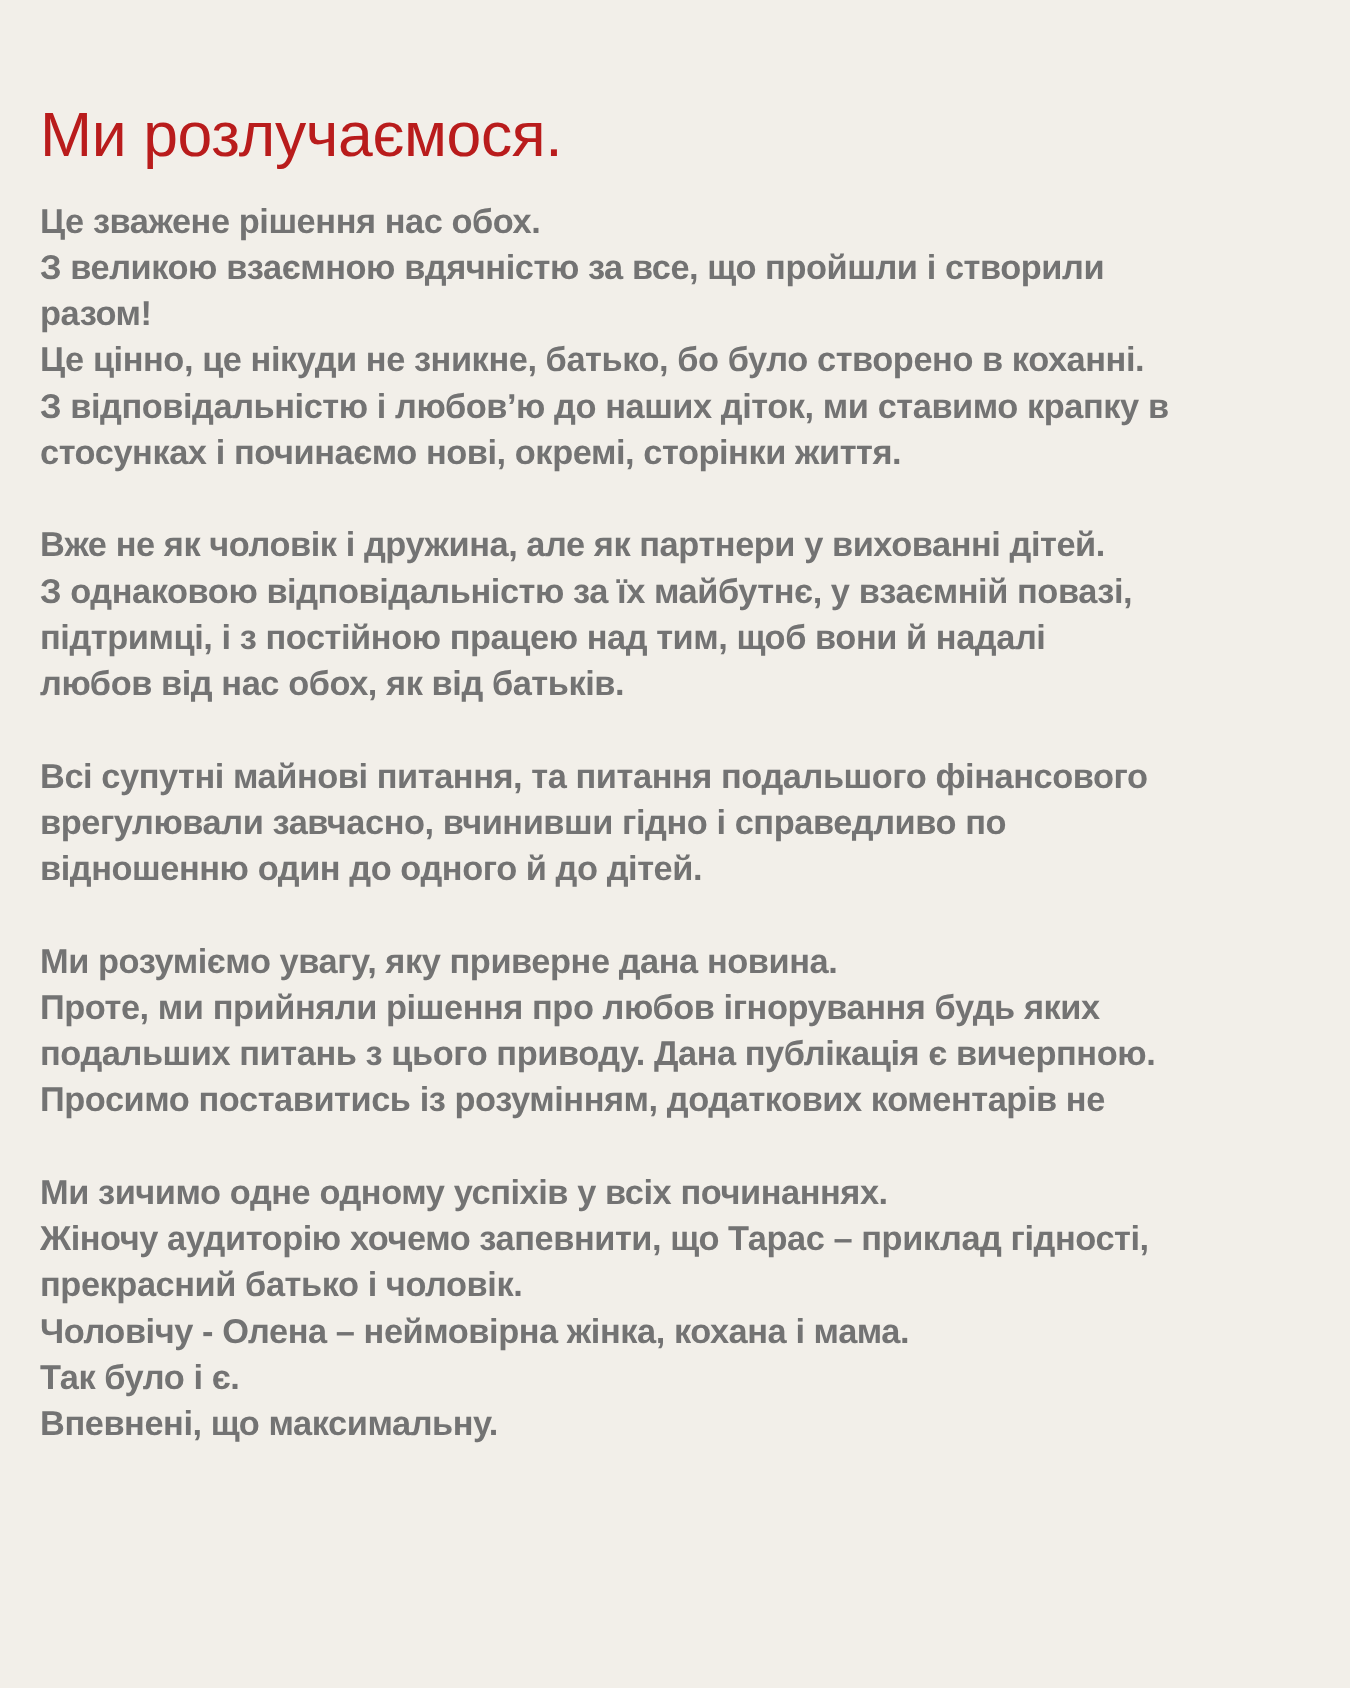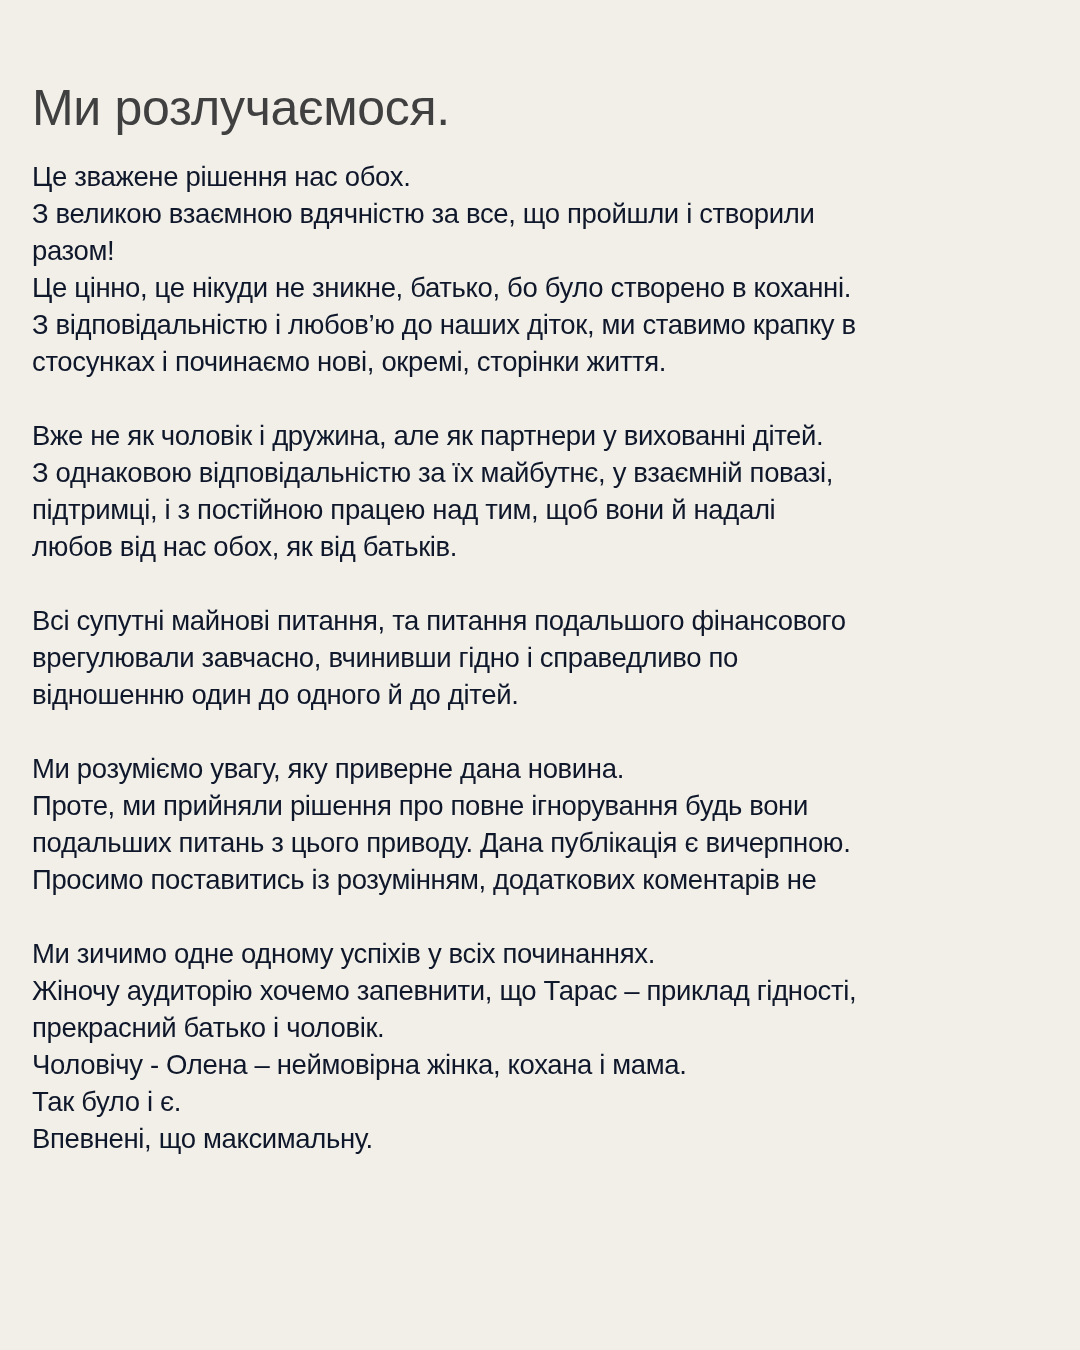--- a/index.html
+++ b/index.html
@@ -20,35 +20,36 @@
       left: 32px;
       top: 78px;
       right: 30px;
     }
     .title {
       margin: 0;
       font-size: 50px;
       font-weight: 400;
       line-height: 60px;
       letter-spacing: -0.3px;
-      color: #404040;
+      color: #b91c1c;
     }
     .body {
       margin-top: 20px;
     }
     .paragraph {
       margin: 0 0 37px 0;
     }
     .line {
       display: block;
       font-size: 27.5px;
       line-height: 37px;
       white-space: nowrap;
       letter-spacing: -0.35px;
-      color: #0f172a;
+      color: #737373;
+      font-weight: bold;
     }
   </style>
 </head>
 <body>
 
 <main class="page">
   <h1 class="title">Ми розлучаємося.</h1>
 
   <div class="body">
 
@@ -69,21 +70,21 @@
     </p>
 
     <p class="paragraph">
       <span class="line">Всі супутні майнові питання, та питання подальшого фінансового</span>
       <span class="line">врегулювали завчасно, вчинивши гідно і справедливо по</span>
       <span class="line">відношенню один до одного й до дітей.</span>
     </p>
 
     <p class="paragraph">
       <span class="line">Ми розуміємо увагу, яку приверне дана новина.</span>
-      <span class="line">Проте, ми прийняли рішення про повне ігнорування будь вони</span>
+      <span class="line">Проте, ми прийняли рішення про любов ігнорування будь яких</span>
       <span class="line">подальших питань з цього приводу. Дана публікація є вичерпною.</span>
       <span class="line">Просимо поставитись із розумінням, додаткових коментарів не</span>
     </p>
 
     <p class="paragraph">
       <span class="line">Ми зичимо одне одному успіхів у всіх починаннях.</span>
       <span class="line">Жіночу аудиторію хочемо запевнити, що Тарас – приклад гідності,</span>
       <span class="line">прекрасний батько і чоловік.</span>
       <span class="line">Чоловічу - Олена – неймовірна жінка, кохана і мама.</span>
       <span class="line">Так було і є.</span>

